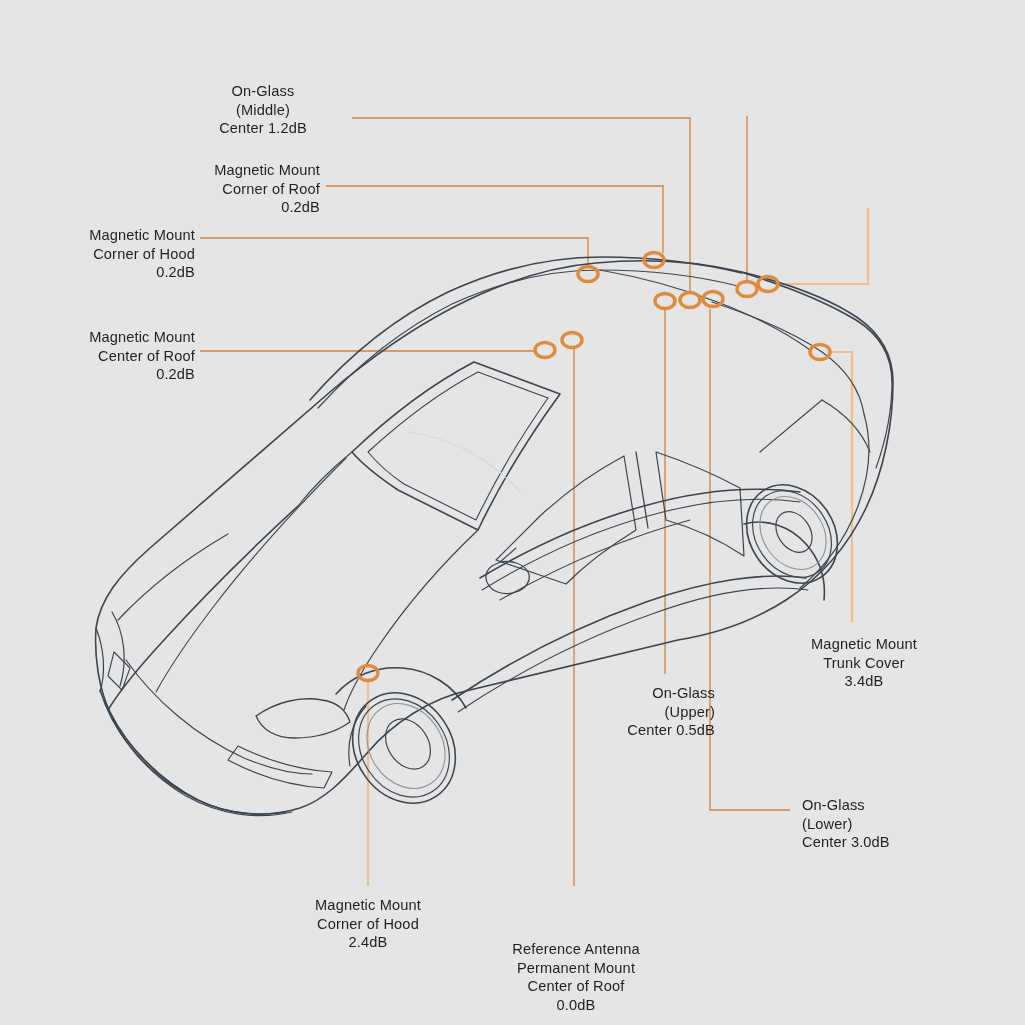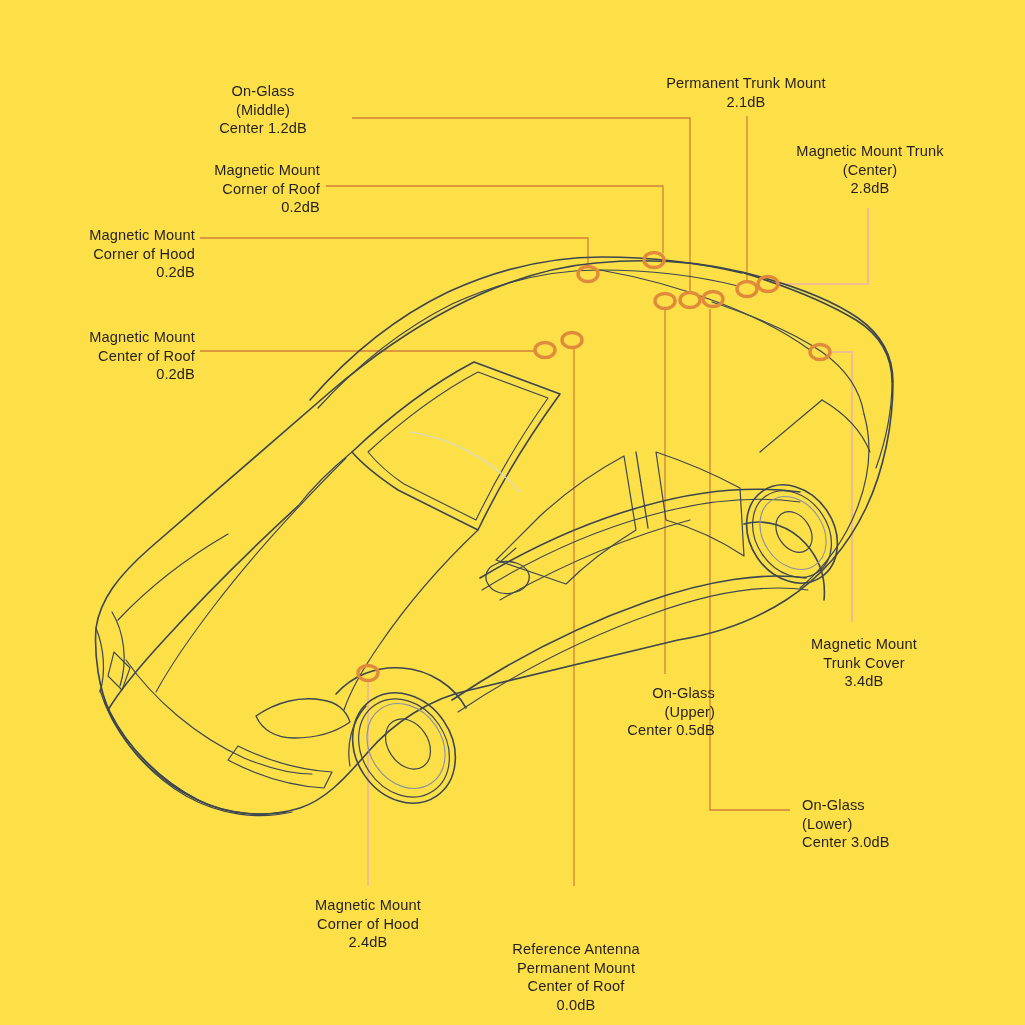--- a/index.html
+++ b/index.html
@@ -1,19 +1,19 @@
 <!DOCTYPE html>
 <html><head>
 <meta charset="utf-8">
 <title>Antenna Mount Gain Diagram</title>
 <style>
   html,body{margin:0;padding:0;background:#ffffff;}
   body{width:1025px;height:1025px;overflow:hidden;
        font-family:"Liberation Sans","DejaVu Sans",sans-serif;}
-  #stage{position:relative;width:1025px;height:1025px;background:#fde047;}
+  #stage{position:relative;width:1025px;height:1025px;background:#e5e5e5;}
   #art{position:absolute;left:0;top:0;width:1025px;height:1025px;}
   .lbl{position:absolute;color:#231f20;font-size:14.6px;line-height:18.6px;
        white-space:pre-line;letter-spacing:.01em;}
   .ctr{text-align:center;}
   .rgt{text-align:right;}
   .lft{text-align:left;}
 </style>
 </head>
 <body>
 
@@ -219,26 +219,21 @@
 0.2dB</div>
 
 <div class="lbl rgt" style="left:15px;top:226px;width:180px;">Magnetic Mount
 Corner of Hood
 0.2dB</div>
 
 <div class="lbl rgt" style="left:15px;top:328px;width:180px;">Magnetic Mount
 Center of Roof
 0.2dB</div>
 
-<div class="lbl ctr" style="left:630px;top:74px;width:232px;">Permanent Trunk Mount
-2.1dB</div>
-
-<div class="lbl ctr" style="left:772px;top:142px;width:196px;">Magnetic Mount Trunk
-(Center)
-2.8dB</div>
+
 
 <div class="lbl ctr" style="left:778px;top:635px;width:172px;">Magnetic Mount
 Trunk Cover
 3.4dB</div>
 
 <div class="lbl lft" style="left:802px;top:796px;width:170px;">On-Glass
 (Lower)
 Center 3.0dB</div>
 
 <div class="lbl rgt" style="left:545px;top:684px;width:170px;">On-Glass

